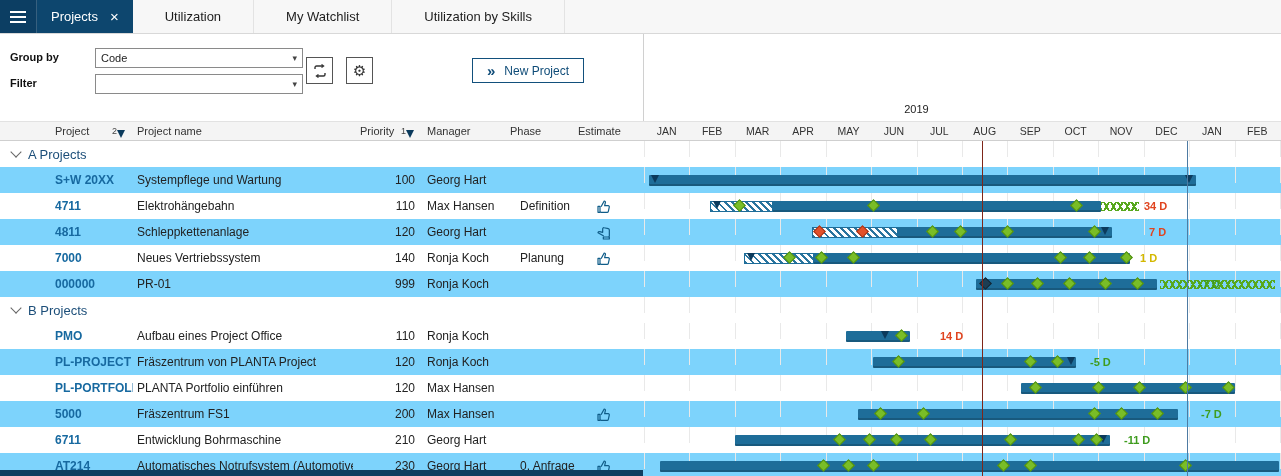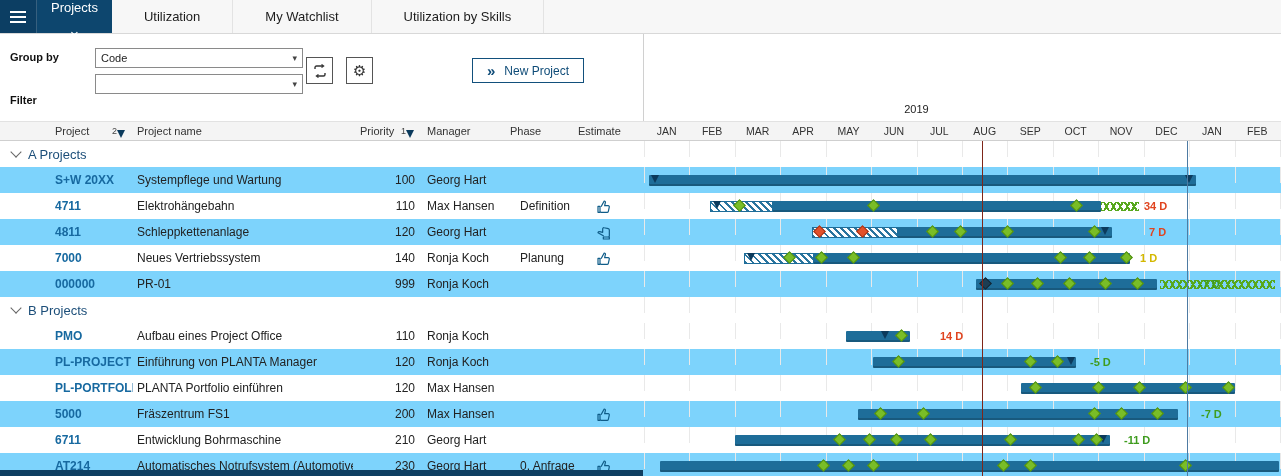--- a/index.html
+++ b/index.html
@@ -7,21 +7,21 @@
        font-family:"Liberation Sans",sans-serif;background:#fff;}
 
   
   .tabbar{position:absolute;top:0;left:0;width:1281px;height:34px;background:#f7f7f7;
           border-bottom:1px solid #d8d8d8;display:flex;box-sizing:border-box;}
   .burger-tab{width:36px;background:#0c3e63;display:flex;align-items:center;justify-content:center;
           border-right:1px solid rgba(255,255,255,.18);}
   .burger{display:flex;flex-direction:column;gap:3px;}
   .burger i{display:block;width:16px;height:2px;background:#fff;}
   .tab-active{background:#0d466e;color:#fff;display:flex;align-items:center;gap:12px;
-          padding:0 14px;font-size:13px;flex-direction:column;}
+          padding:0 14px;font-size:13px;}
   .tab-close{font-size:15px;line-height:1;cursor:default;}
   .tab{display:flex;align-items:center;padding:0 32px;font-size:13px;color:#1c1c1c;
           border-right:1px solid #e3e3e3;background:#f7f7f7;}
 
   
   .tb-label{position:absolute;font-size:11px;font-weight:bold;color:#111;}
   .select{position:absolute;width:208px;height:20px;border:1px solid #8a8a8a;background:#fff;
           display:flex;align-items:center;justify-content:space-between;box-sizing:border-box;
           padding:0 5px;font-size:11px;color:#222;}
   .select .arr{font-size:9px;color:#444;}
@@ -115,21 +115,21 @@
     <div class="tab">
       <span>Utilization by Skills</span>
     </div>
   </div>
 
   <span class="tb-label" style="left:10px;top:51px;">Group by</span>
   <div class="select" style="left:95px;top:48px;">
     <span>Code</span>
     <span class="arr">▾</span>
   </div>
-  <span class="tb-label" style="left:10px;top:94px;text-align:center;">Filter</span>
+  <span class="tb-label" style="left:10px;top:77px;text-align:center;">Filter</span>
   <div class="select" style="left:95px;top:74px;">
     <span></span>
     <span class="arr">▾</span>
   </div>
   <div class="icon-btn" style="left:306px;top:57px;">
     <svg width="16" height="16" viewBox="0 0 16 16" fill="none" stroke="#333" stroke-width="1.4">
       <path d="M3 6V4.5A1.5 1.5 0 0 1 4.5 3H11"></path>
         <path d="M13 10v1.5a1.5 1.5 0 0 1-1.5 1.5H5"></path>
       <path d="M9.5 1.5L11.5 3 9.5 4.5"></path>
         <path d="M6.5 11.5L4.5 13l2 1.5"></path>
@@ -288,21 +288,21 @@
           <span class="cell c-phase"></span>
           <div class="gantt-layer">
             <div class="bar" style="left: 202px; width: 64px;"></div>
             <div class="tri" style="left: 237px;"></div>
             <div class="dia green" style="left: 253px;"></div>
             <div class="glabel red" style="left: 296px;">14 D</div>
           </div>
         </div>
         <div class="row zeb">
           <span class="cell c-code">PL-PROJECT</span>
-          <span class="cell c-name">Einführung von PLANTA Manager</span>
+          <span class="cell c-name">Fräszentrum von PLANTA Project</span>
           <span class="cell c-prio">120</span>
           <span class="cell c-mgr">Ronja Koch</span>
           <span class="cell c-phase"></span>
           <div class="gantt-layer">
             <div class="bar" style="left: 229px; width: 203px;"></div>
             <div class="tri" style="left: 423px;"></div>
             <div class="dia green" style="left: 250px;"></div>
             <div class="dia green" style="left: 382px;"></div>
             <div class="dia green" style="left: 409px;"></div>
             <div class="glabel green" style="left: 446px;">-5 D</div>

